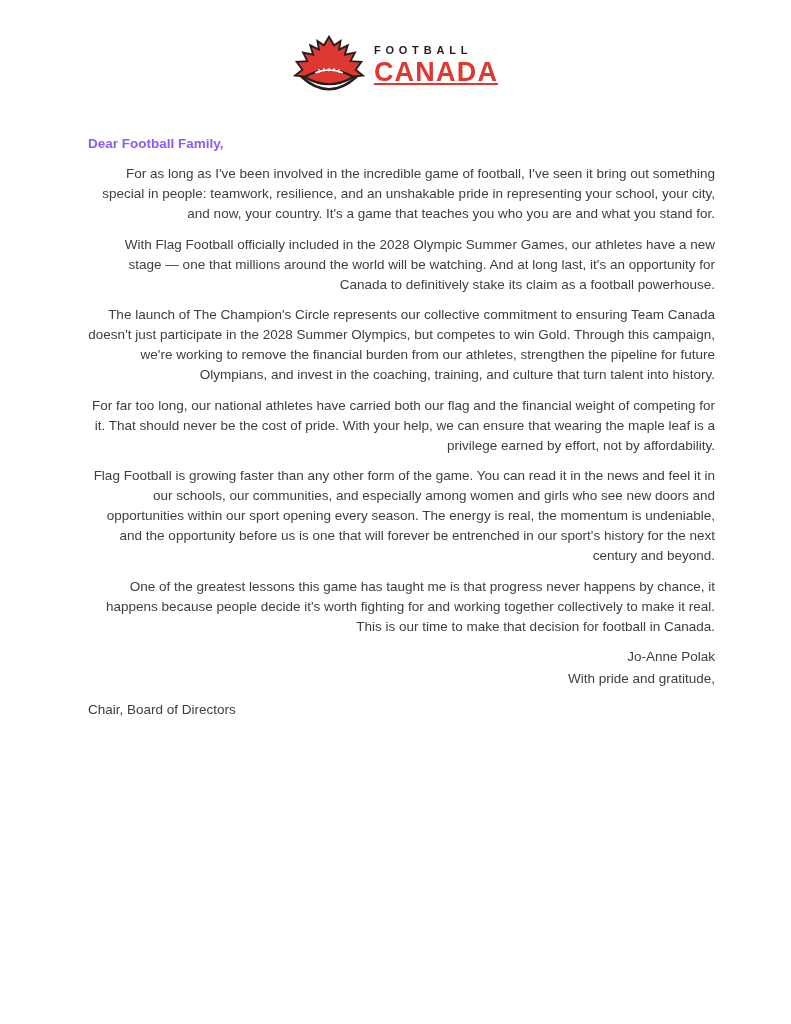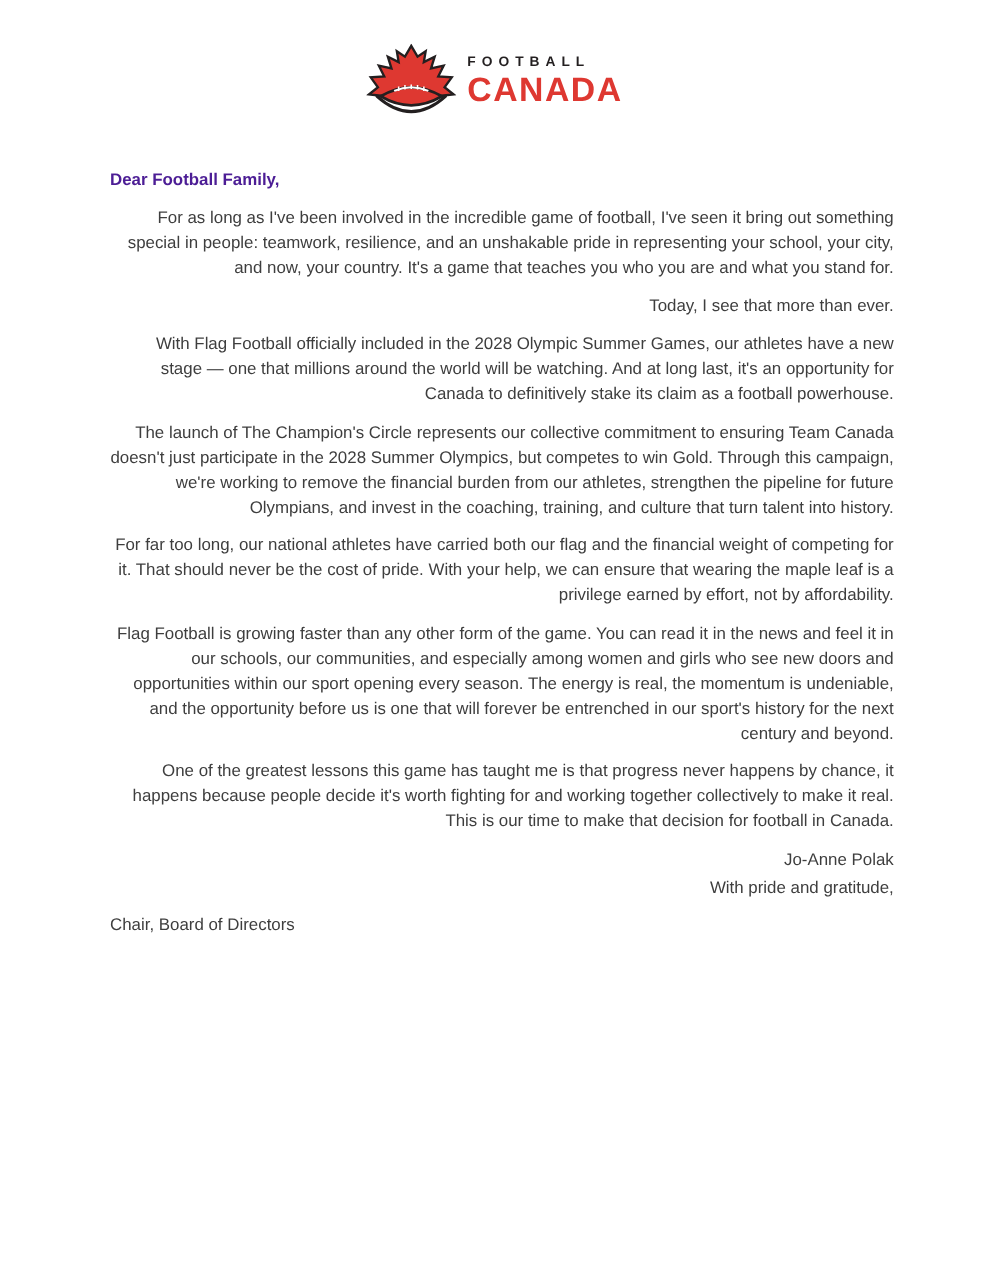--- a/index.html
+++ b/index.html
@@ -31,32 +31,33 @@
     color: #231f20;
     line-height: 1;
   }
   .logo-bottom {
     font-size: 27px;
     font-weight: 800;
     letter-spacing: 1.2px;
     color: #de3831;
     line-height: 1;
     margin-top: 3px;
+    text-decoration: underline;
   }
   .content {
     margin: 38px 76px 0 88px;
     width: 627px;
     color: #3e3e3e;
     font-size: 13.5px;
     line-height: 20px;
   }
   .salutation {
     margin: 0 0 10px 0;
     font-weight: 700;
-    color: #4c1d95;
+    color: #8b5cf6;
   }
   .para { margin: 0 0 10.5px 0; text-align: right; }
   .para.tight { margin-bottom: 1px; }
   .sig-name { margin: 0 0 2px 0; }
   .sig-block div { line-height: 19px; }
 </style>
 </head>
 <body>
 
 <div class="page">
@@ -78,21 +79,20 @@
     <span class="logo-words">
       <span class="logo-top">FOOTBALL</span>
       <span class="logo-bottom">CANADA</span>
     </span>
   </header>
 
   <main class="content">
     <p class="salutation">Dear Football Family,</p>
 
     <p class="para">For as long as I've been involved in the incredible game of football, I've seen it bring out something special in people: teamwork, resilience, and an unshakable pride in representing your school, your city, and now, your country. It's a game that teaches you who you are and what you stand for.</p>
-    <p class="para">Today, I see that more than ever.</p>
     <p class="para">With Flag Football officially included in the 2028 Olympic Summer Games, our athletes have a new stage — one that millions around the world will be watching. And at long last, it's an opportunity for Canada to definitively stake its claim as a football powerhouse.</p>
     <p class="para">The launch of The Champion's Circle represents our collective commitment to ensuring Team Canada doesn't just participate in the 2028 Summer Olympics, but competes to win Gold. Through this campaign, we're working to remove the financial burden from our athletes, strengthen the pipeline for future Olympians, and invest in the coaching, training, and culture that turn talent into history.</p>
     <p class="para">For far too long, our national athletes have carried both our flag and the financial weight of competing for it. That should never be the cost of pride. With your help, we can ensure that wearing the maple leaf is a privilege earned by effort, not by affordability.</p>
     <p class="para">Flag Football is growing faster than any other form of the game. You can read it in the news and feel it in our schools, our communities, and especially among women and girls who see new doors and opportunities within our sport opening every season. The energy is real, the momentum is undeniable, and the opportunity before us is one that will forever be entrenched in our sport's history for the next century and beyond.</p>
     <p class="para">One of the greatest lessons this game has taught me is that progress never happens by chance, it happens because people decide it's worth fighting for and working together collectively to make it real. This is our time to make that decision for football in Canada.</p>
     <p class="para sig-name">Jo-Anne Polak</p>
 
     <p class="para">With pride and gratitude,</p>
     <div class="sig-block">
       <div>Chair, Board of Directors</div>

